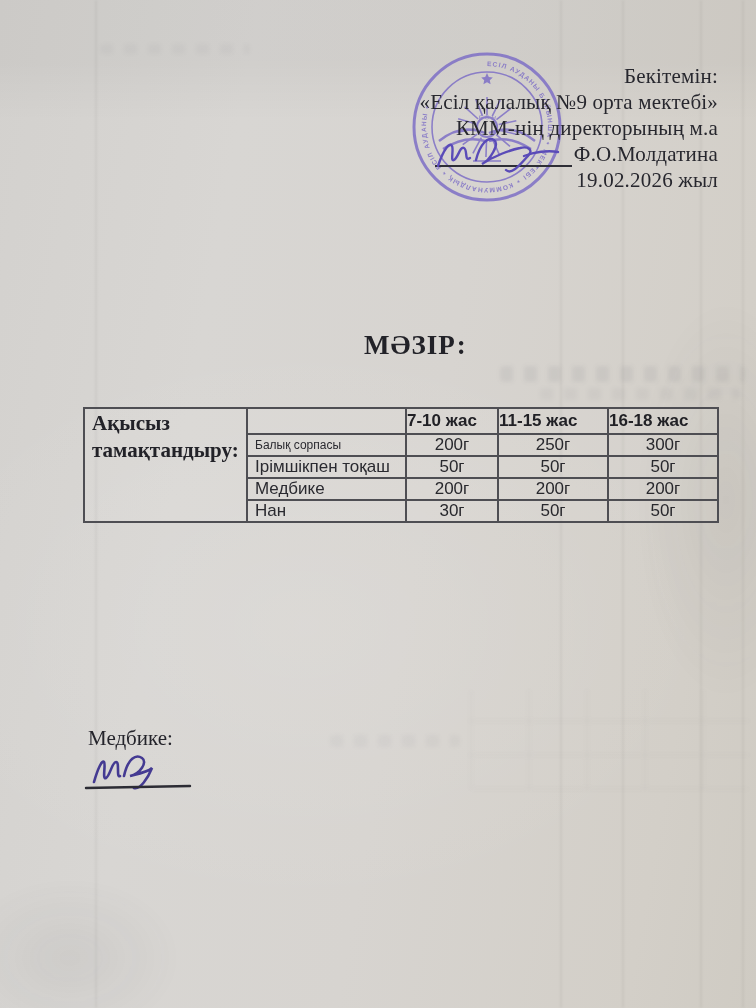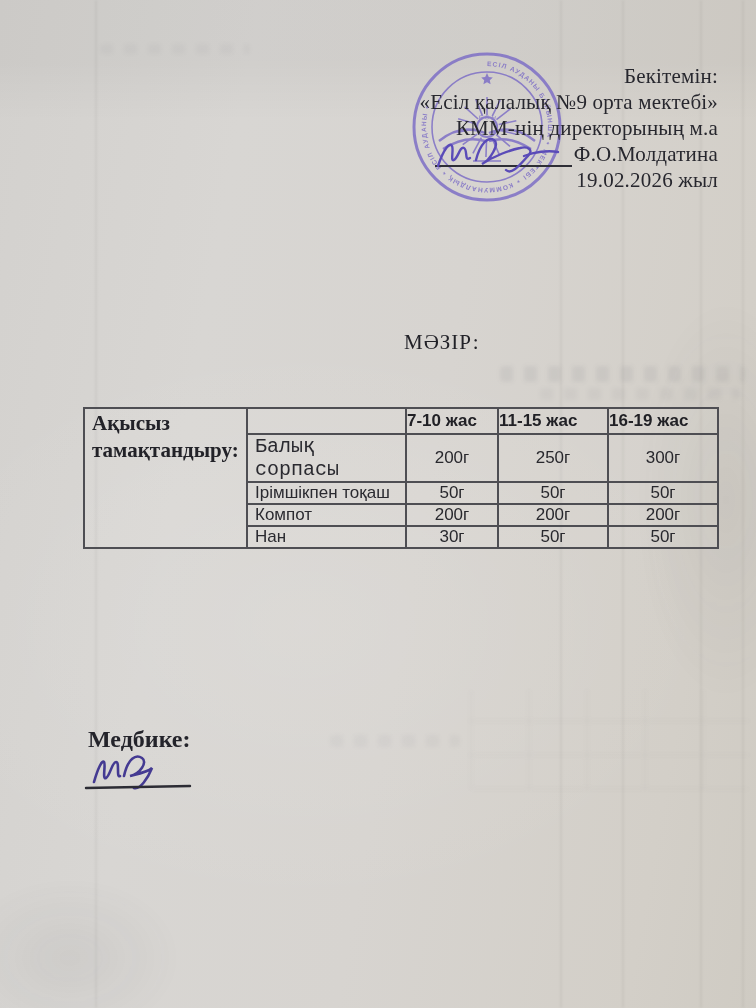--- a/index.html
+++ b/index.html
@@ -27,37 +27,37 @@
     font-weight:normal;font-size:21px;line-height:26px;letter-spacing:0.2px;color:#27272e;
   }
   .approval .sig-row{display:flex;justify-content:flex-end;align-items:flex-end;}
   .sig-underline{display:inline-block;width:137px;height:21px;border-bottom:2px solid #2e2e36;margin-right:2px;}
 
   
   .stamp{position:absolute;left:409px;top:49px;width:156px;height:156px;opacity:.82;filter:blur(0.4px);}
   .director-sig{position:absolute;left:424px;top:126px;width:150px;height:54px;}
 
   
-  .menu-title{position:absolute;left:364px;top:330px;font-weight:normal;font-size:21px;letter-spacing:1px;color:#222228;margin-left:40px;}
+  .menu-title{position:absolute;left:364px;top:330px;font-weight:bold;font-size:27px;letter-spacing:1px;color:#222228;}
 
   
   table.menu{position:absolute;left:83px;top:407px;border-collapse:collapse;table-layout:fixed;width:634px;background:rgba(255,255,255,0.06);}
   table.menu td, table.menu th{border:2px solid #4e4e53;padding:0;overflow:hidden;}
   tr.r-head{height:26px;margin-top:16px;}
   tr.r-data{height:20px;}
   .label-cell{vertical-align:top;text-align:left;padding:1px 4px 0 7px !important;
     font-weight:bold;font-size:21px;line-height:27px;font-family:"Liberation Serif",serif;color:#222228;}
   .dish-cell{text-align:left;padding-left:7px !important;color:#2a2a30;}
-  .dish-serif{font-family:Liberation Mono, monospace;font-size:20px;}
+  .dish-serif{font-family:Liberation Sans, sans-serif;font-size:12px;}
   .dish-sans{font-family:"Liberation Sans",sans-serif;font-size:17px;border-radius:10px;}
   th.age-cell{font-family:"Liberation Sans",sans-serif;font-weight:bold;font-size:17px;text-align:left;color:#212126;}
   td.val-cell{font-family:"Liberation Sans",sans-serif;font-size:17px;text-align:center;color:#28282d;}
 
   
-  .nurse-label{position:absolute;left:88px;top:726px;font-weight:bold;font-size:24px;color:#24242b;}
+  .nurse-label{position:absolute;left:88px;top:726px;font-weight:normal;font-size:21px;color:#24242b;}
   .nurse-sig{position:absolute;left:78px;top:746px;width:140px;height:50px;}
 </style>
 </head>
 <body>
 
 <div class="page">
 
   <div class="streak" style="left:95px;"></div>
   <div class="streak" style="left:560px;"></div>
   <div class="streak" style="left:622px;"></div>
@@ -144,36 +144,36 @@
         <col style="width:92px">
         <col style="width:110px">
         <col style="width:110px">
     </colgroup>
     <tbody>
         <tr class="r-head">
       <td class="label-cell" rowspan="5">Ақысыз тамақтандыру:</td>
       <td class="dish-cell"></td>
       <th class="age-cell">7-10 жас</th>
       <th class="age-cell">11-15 жас</th>
-      <th class="age-cell">16-19 жас</th>
+      <th class="age-cell">16-18 жас</th>
     </tr>
     <tr class="r-data">
       <td class="dish-cell dish-serif">Балық сорпасы</td>
       <td class="val-cell">200г</td>
       <td class="val-cell">250г</td>
       <td class="val-cell">300г</td>
     </tr>
     <tr class="r-data">
       <td class="dish-cell dish-sans">Ірімшікпен тоқаш</td>
       <td class="val-cell">50г</td>
       <td class="val-cell">50г</td>
       <td class="val-cell">50г</td>
     </tr>
     <tr class="r-data">
-      <td class="dish-cell dish-sans">Компот</td>
+      <td class="dish-cell dish-sans">Медбике</td>
       <td class="val-cell">200г</td>
       <td class="val-cell">200г</td>
       <td class="val-cell">200г</td>
     </tr>
     <tr class="r-data">
       <td class="dish-cell dish-sans">Нан</td>
       <td class="val-cell">30г</td>
       <td class="val-cell">50г</td>
       <td class="val-cell">50г</td>
     </tr>

